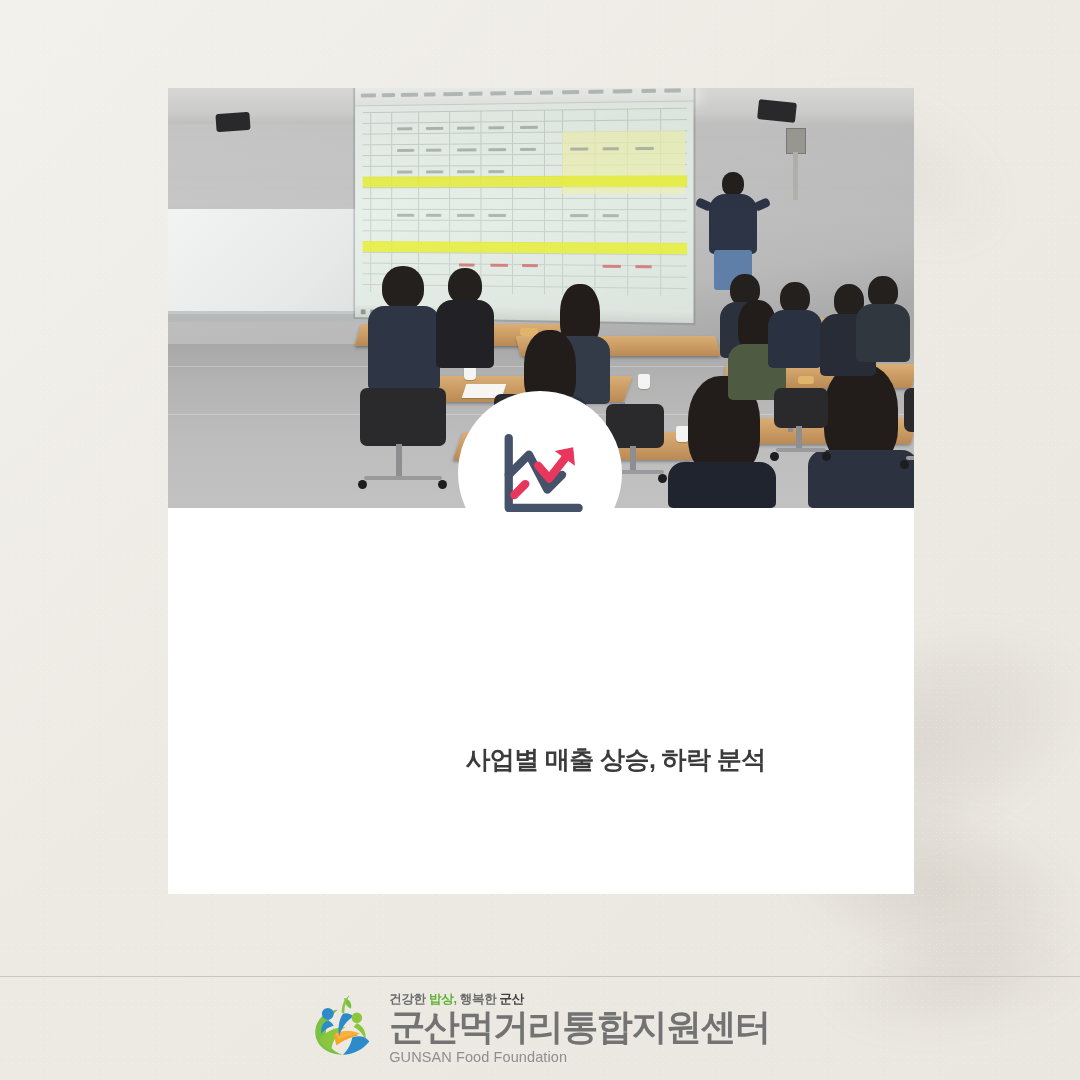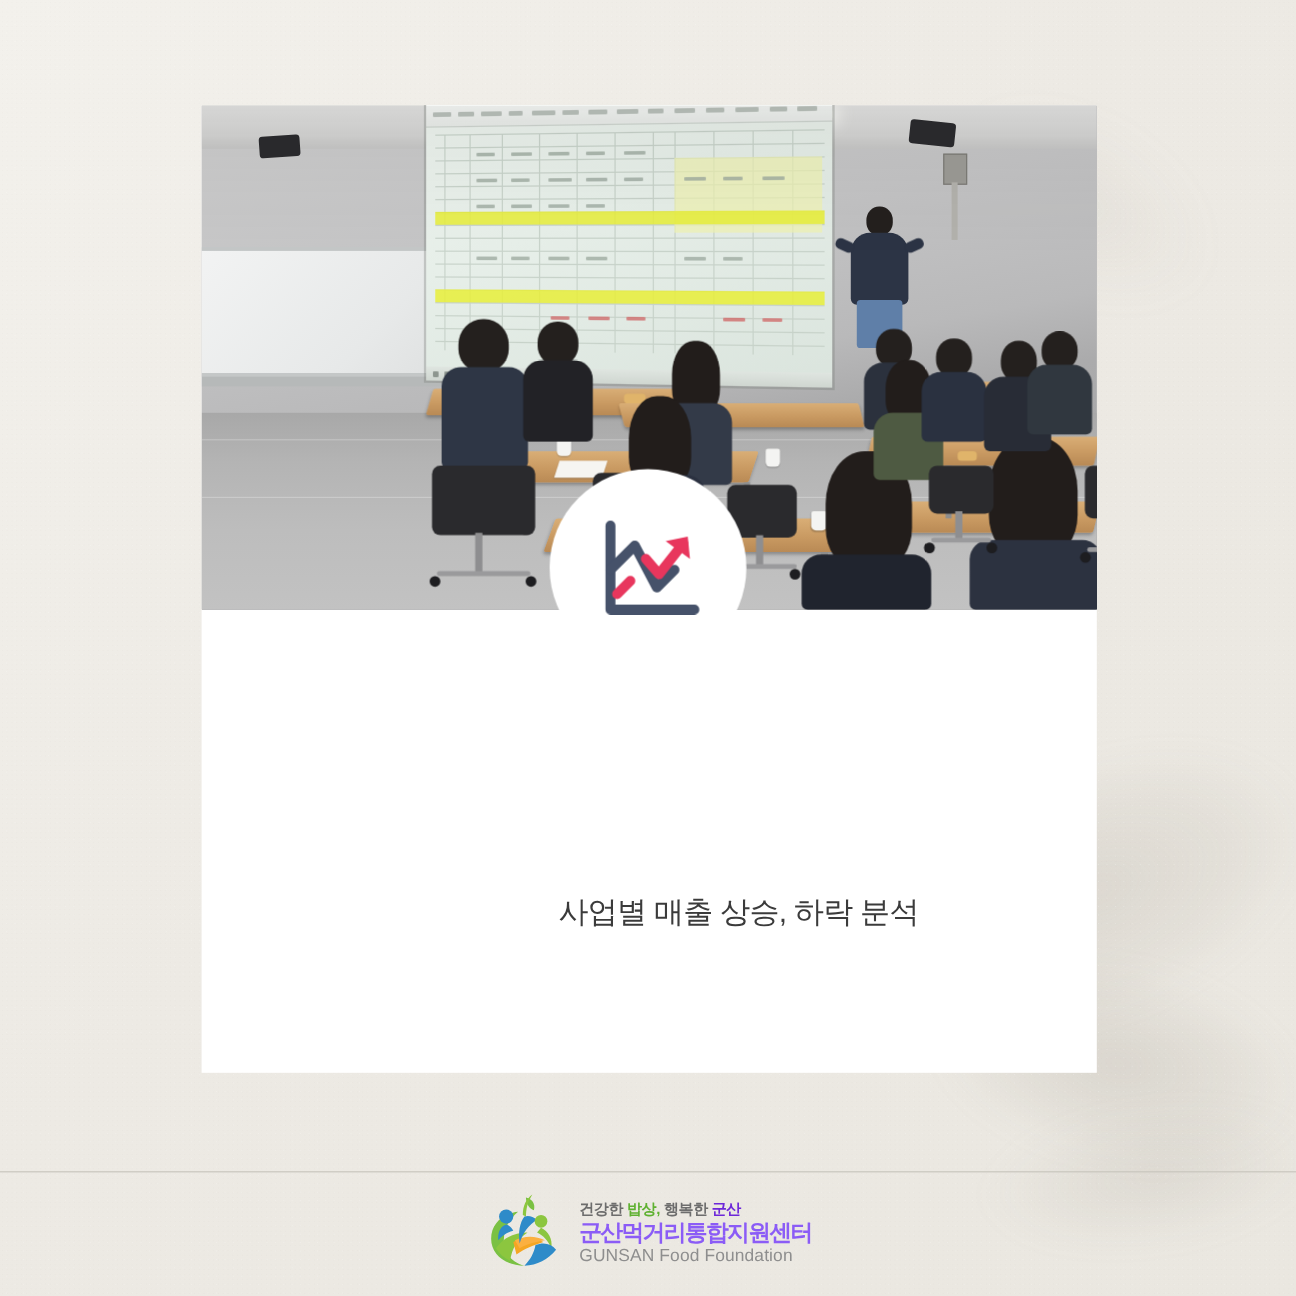--- a/index.html
+++ b/index.html
@@ -197,21 +197,21 @@
     letter-spacing: -1px;
     color: #4a543f;
     white-space: nowrap;
   }
   .subtitle {
     position: absolute;
     left: 0; top: 655px;
     width: 895px;
     text-align: center;
     font-size: 25px;
-    font-weight: 400;
+    font-weight: 700;
     letter-spacing: -.6px;
     color: #3b3b3b;
     white-space: nowrap;
   }
 
   
   .divider {
     position: absolute;
     left: 0; top: 976px;
     width: 1080px; height: 1px;
@@ -224,24 +224,24 @@
     display: flex; align-items: center; justify-content: center;
     gap: 13px;
   }
   .logo-mark { width: 66px; height: 70px; display:block; flex:0 0 auto; }
   .logo-text { display: flex; flex-direction: column; align-items: flex-start; gap: 1px; }
   .logo-tag {
     font-size: 12.5px; font-weight: 700; letter-spacing: -.3px;
     color: #6d6d6d; line-height: 1.1; white-space: nowrap;
   }
   .logo-tag .g { color: #5fb131; }
-  .logo-tag .b { color: #6d28d9; }
+  .logo-tag .b { color: #404040; }
   .logo-name {
-    font-size: 19px; font-weight: 700; letter-spacing: -1.4px;
-    color: #8b5cf6; line-height: 1.12; white-space: nowrap;
+    font-size: 36px; font-weight: 700; letter-spacing: -1.4px;
+    color: #737373; line-height: 1.12; white-space: nowrap;
   }
   .logo-en {
     font-size: 14.5px; font-weight: 400; letter-spacing: .1px;
     color: #8e8e8e; line-height: 1.15; white-space: nowrap;
   }
 </style>
 </head>
 <body>
 
 <div id="stage">

